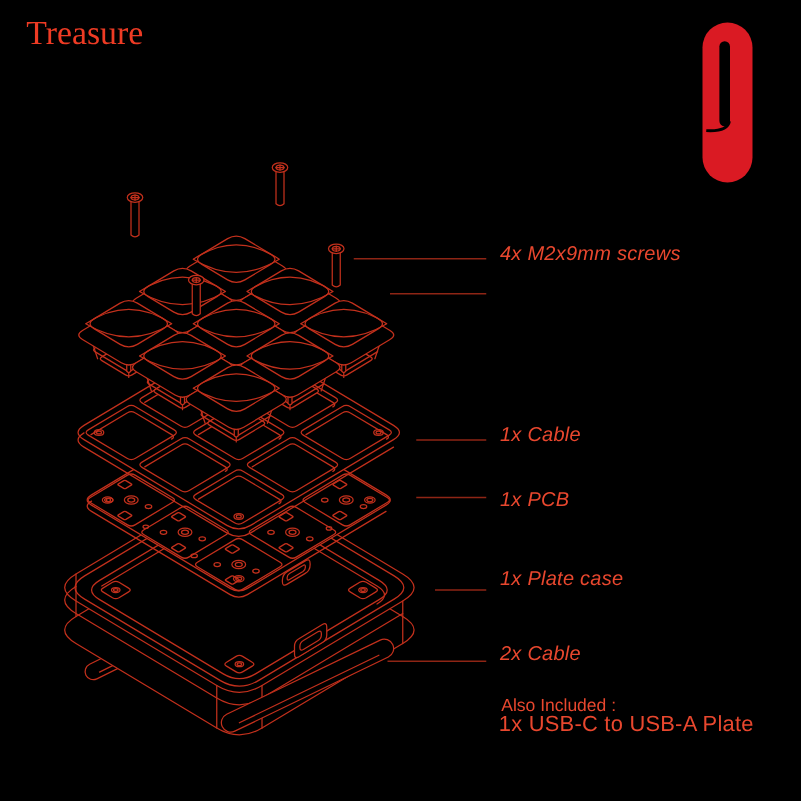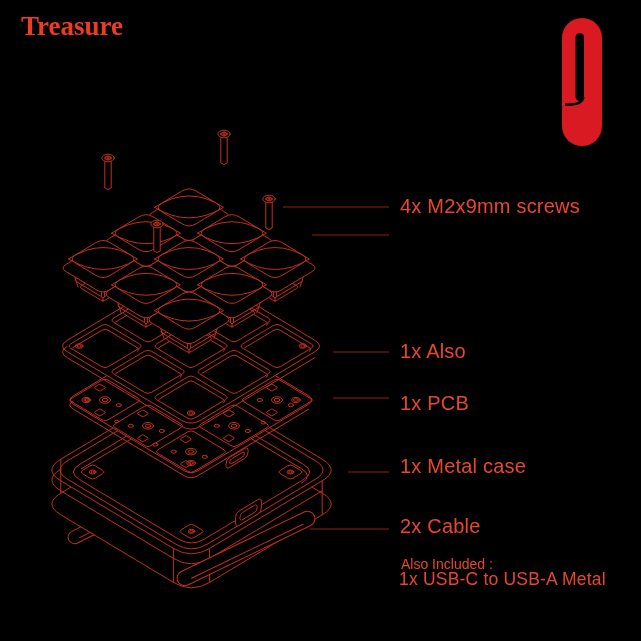--- a/index.html
+++ b/index.html
@@ -1,24 +1,24 @@
 <!DOCTYPE html>
 <html style="--background: #000000; --diagram_line: #c2301c; --leader_line: #8e2515; --label_text: #e8472e; --logo: #ee3b24; --number: #da1a23;"><head>
 <meta charset="utf-8">
 <style>
   html,body{margin:0;padding:0;background:#111;}
   .stage{position:relative;width:641px;height:641px;background:var(--background,#000);
          overflow:hidden;font-family:"Liberation Sans",sans-serif;}
   .logo{position:absolute;left:21px;top:11px;font-family:"Liberation Serif",serif;
-        font-weight:bold;font-size:27px;letter-spacing:0px;color:var(--logo,#ee3b24);}
+        font-weight:normal;font-size:27px;letter-spacing:0px;color:var(--logo,#ee3b24);}
   .bignum{position:absolute;left:556px;top:12px;width:52px;height:140px;}
   .sr{position:absolute;width:1px;height:1px;overflow:hidden;opacity:0;}
   .diagram-svg{position:absolute;left:0;top:0;}
-  .plabel{position:absolute;left:400px;font-size:20px;letter-spacing:.2px;
-          color:var(--label_text,#e8472e);white-space:nowrap;}
+  .plabel{position:absolute;left:400px;font-size:16px;letter-spacing:.2px;
+          color:var(--label_text,#e8472e);white-space:nowrap;font-style:italic;}
   .also-head{position:absolute;left:401px;font-size:14px;color:var(--label_text,#e8472e);
              white-space:nowrap;}
   .also-item{position:absolute;left:399px;font-size:17.5px;letter-spacing:.2px;
              color:var(--label_text,#e8472e);white-space:nowrap;}
 </style>
 </head>
 <body>
 
 <div class="stage">
 
@@ -304,20 +304,20 @@
         <line x1="283" y1="207" x2="389" y2="207"></line>
         <line x1="312" y1="235" x2="389" y2="235"></line>
         <line x1="333" y1="352" x2="389" y2="352"></line>
         <line x1="333" y1="398" x2="389" y2="398"></line>
         <line x1="348" y1="472" x2="389" y2="472"></line>
         <line x1="310" y1="529" x2="389" y2="529"></line>
       </g>
     </svg>
 
   <div class="plabel" style="top:195px">4x M2x9mm screws</div>
-  <div class="plabel" style="top:340px">1x Also</div>
+  <div class="plabel" style="top:340px">1x Cable</div>
   <div class="plabel" style="top:392px">1x PCB</div>
-  <div class="plabel" style="top:455px">1x Metal case</div>
+  <div class="plabel" style="top:455px">1x Plate case</div>
   <div class="plabel" style="top:515px">2x Cable</div>
 
   <div class="also-head" style="top:556px">Also Included :</div>
-  <div class="also-item" style="top:569px">1x USB-C to USB-A Metal</div>
+  <div class="also-item" style="top:569px">1x USB-C to USB-A Plate</div>
 </div>
 
 </body></html>

